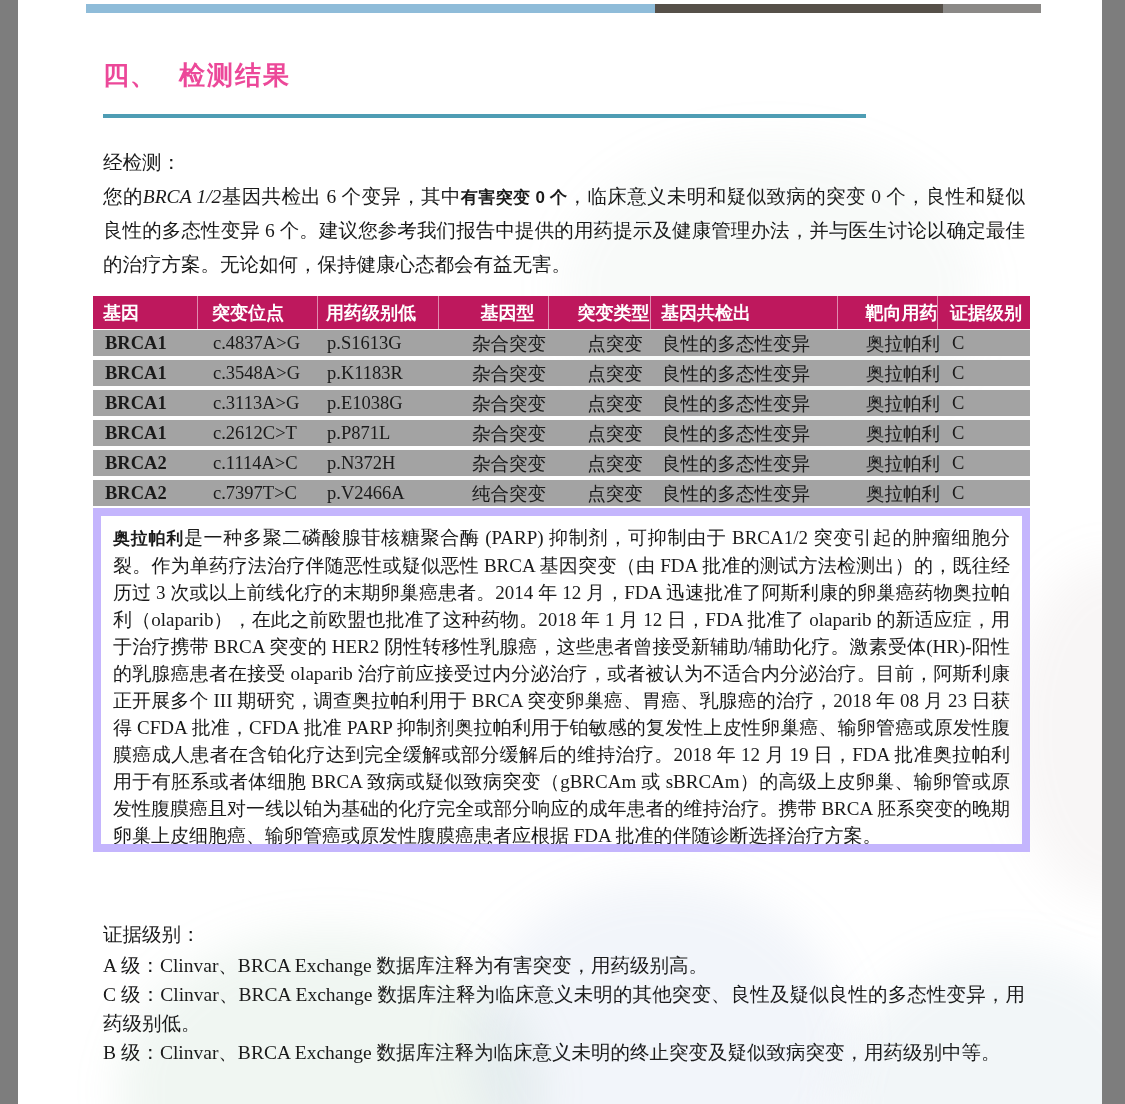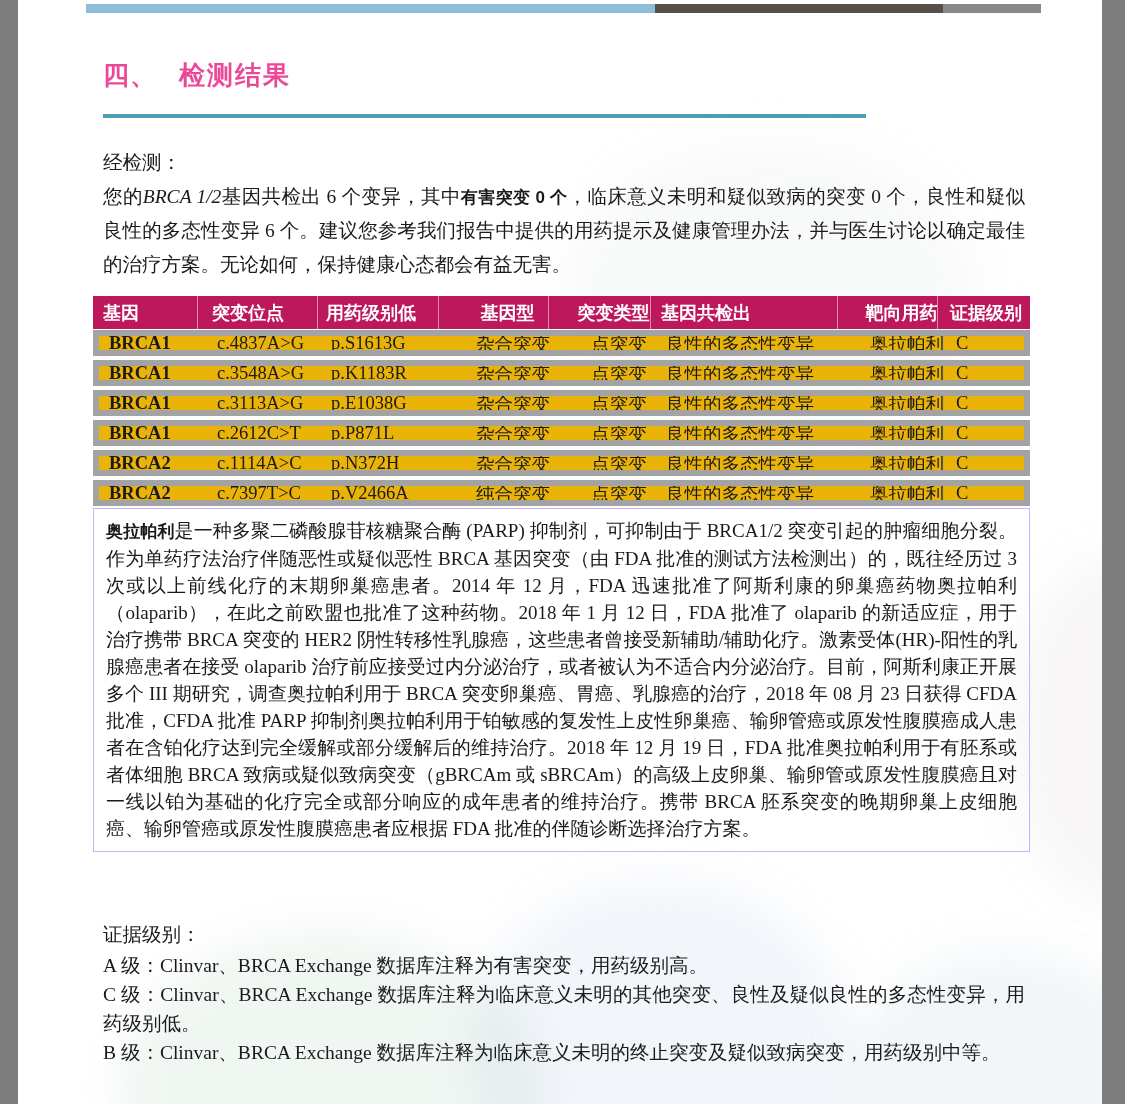--- a/index.html
+++ b/index.html
@@ -32,36 +32,36 @@
          text-align:justify;}
   .intro .lead{display:block;}
   .b-strong{font-weight:bold;font-family:"Liberation Sans","DejaVu Sans",sans-serif;font-size:17px;}
   .i-gene{font-style:italic;}
   
   .r-table{position:absolute;left:93px;top:296px;width:937px;font-size:18.5px;}
   .t-row{display:flex;box-sizing:border-box;width:937px;}
   .t-head{background:#be185d;color:#ffffff;height:33px;
           font-family:"Liberation Sans","DejaVu Sans",sans-serif;font-weight:bold;font-size:18px;}
   .t-head .t-cell + .t-cell{border-left:1px solid rgba(255,255,255,0.5);}
-  .t-data{background:#eab308;height:26px;border:6px solid #a3a3a3;margin-top:4px;}
+  .t-data{background:#a3a3a3;height:26px;border:2px solid #a3a3a3;margin-top:4px;}
   .t-data:nth-child(2){margin-top:1px;}
   .t-cell{display:flex;align-items:center;box-sizing:border-box;overflow:hidden;white-space:nowrap;padding-left:28px;}
   .c0{width:104px;padding-left:10px;}
   .t-data .c0{font-weight:bold;}
   .c1{width:120px;padding-left:14px;}
   .c2{width:121px;padding-left:8px;}
   .c3{width:110px;justify-content:center;}
   .c4{width:102px;justify-content:center;}
   .c5{width:187px;padding-left:10px;}
   .c6{width:100px;justify-content:center;}
   .c7{flex:1;padding-left:12px;}
   .t-data .c7{border-left:1px solid rgba(120,170,190,0.35);}
   
   .drug-box{position:absolute;left:93px;top:508px;width:937px;height:344px;box-sizing:border-box;
-            border:1px solid #c4b5fd;padding:8px 12px;font-size:19px;line-height:27px;
+            border:8px solid #c4b5fd;padding:8px 12px;font-size:19px;line-height:27px;
             text-align:justify;overflow:hidden;}
   
   .evidence{position:absolute;left:103px;top:920px;width:922px;font-size:19.5px;line-height:29px;
             text-align:justify;}
   .evidence .head{font-family:"Liberation Sans","DejaVu Sans",sans-serif;font-weight:normal;
                   font-size:19.5px;display:block;margin-bottom:2px;}
   .evidence .line{display:block;}
 </style>
 </head>
 <body>

